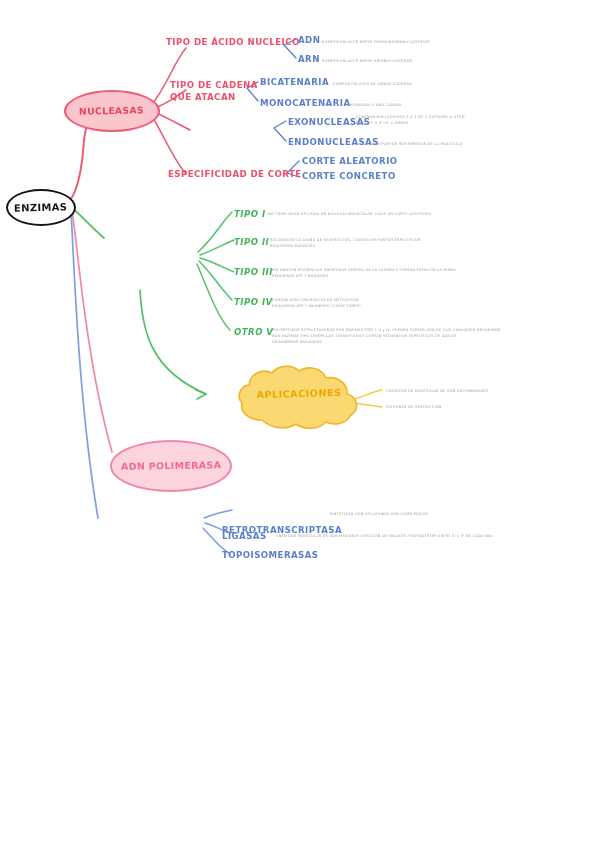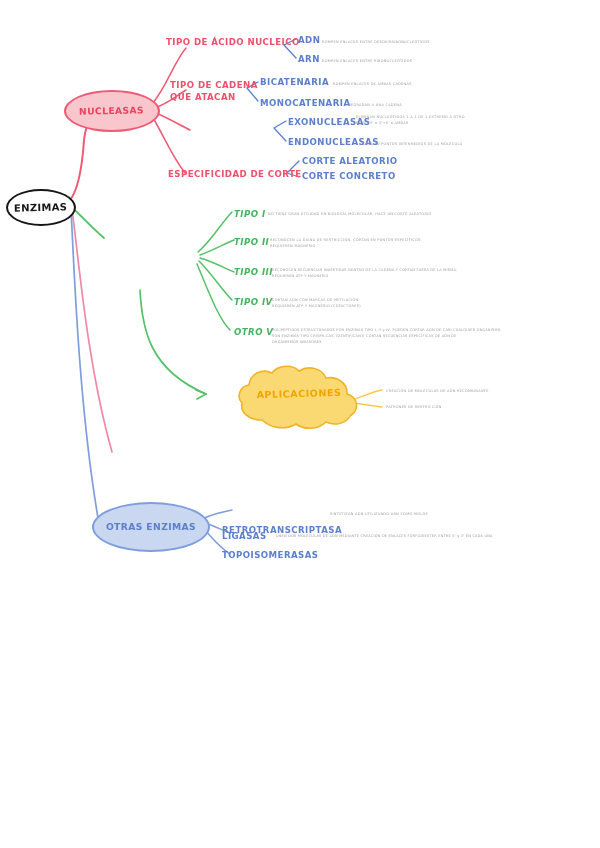--- a/index.html
+++ b/index.html
@@ -189,24 +189,24 @@
       <path d="M28,56 C14,56 6,48 8,39 C2,33 6,22 15,21 C16,10 28,4 38,9
                C44,1 58,0 65,7 C74,1 88,4 92,14 C104,12 114,20 113,30
                C124,33 126,46 116,52 C112,60 100,62 92,58
                C84,66 70,66 62,60 C52,66 38,65 28,56 Z" fill="#fbd972" stroke="#f0b429" stroke-width="1.6"></path>
     </svg>
     <div class="cloud-label">APLICACIONES</div>
   </div>
   <div class="ann" style="left:386px;top:388px;">CREACIÓN DE MOLÉCULAS DE ADN RECOMBINANTE</div>
   <div class="ann" style="left:386px;top:404px;">PATRONES DE RESTRICCIÓN</div>
 
-
-  <div class="node ellipse node-otras">
-    <span>OTRAS ENZIMAS</span>
-  </div>
+  <div class="node ellipse node-polimerasa">
+    <span>ADN POLIMERASA</span>
+  </div>
+
 
   <div class="lbl blue s1" style="left:222px;top:508px;margin-top:16px;">RETROTRANSCRIPTASA</div>
   <div class="ann" style="left:330px;top:511px;">SINTETIZAN ADN UTILIZANDO ARN COMO MOLDE</div>
 
   <div class="lbl blue s1" style="left:222px;top:530px;">LIGASAS</div>
   <div class="ann wide" style="left:276px;top:533px;">UNEN DOS MOLÉCULAS DE ADN MEDIANTE CREACIÓN DE ENLACES FOSFODIÉSTER ENTRE 5' y 3' EN CADA UNA</div>
 
   <div class="lbl blue s1" style="left:222px;top:549px;">TOPOISOMERASAS</div>
 
 </div>

